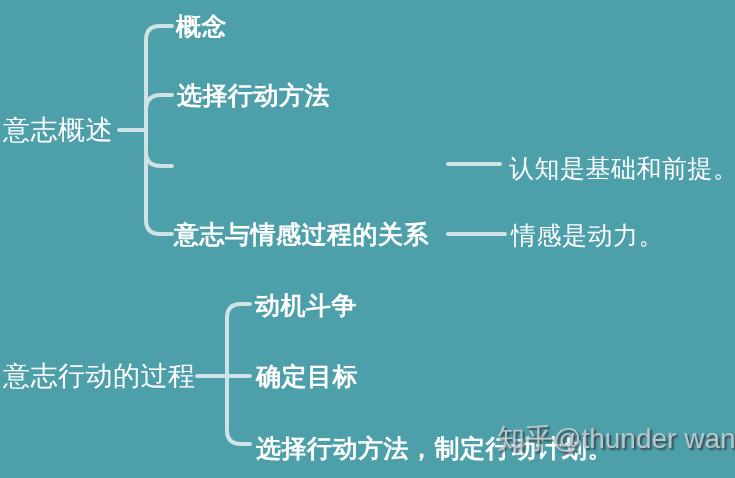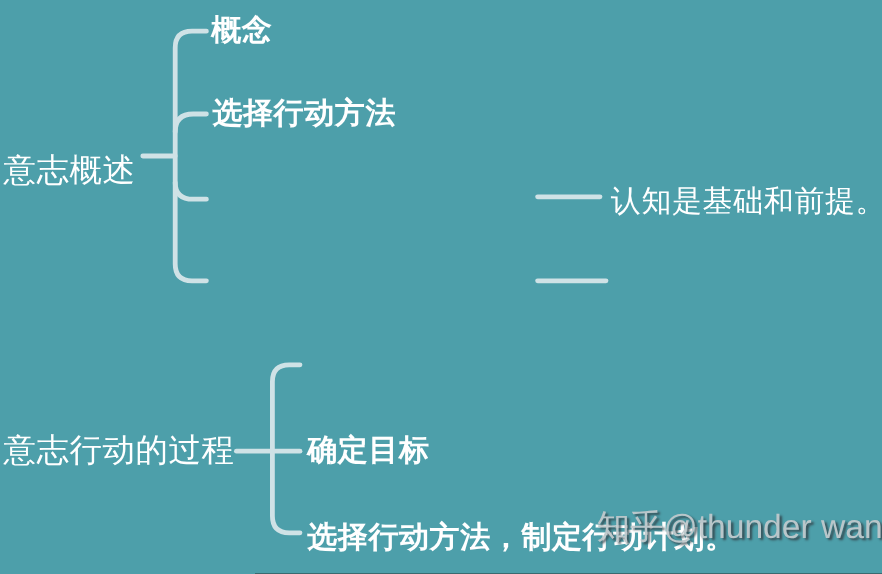--- a/index.html
+++ b/index.html
@@ -66,33 +66,36 @@
     <path class="connector" d="M172 26 H160 Q146 26 146 40 V220 Q146 234 160 234 H172"></path>
     <path class="connector" d="M146 110 Q146 95 161 95 H172"></path>
     <path class="connector" d="M146 152 Q146 166 161 166 H172"></path>
     <path class="connector" d="M448 164 H500"></path>
     <path class="connector" d="M448 234 H505"></path>
 
     <path class="connector" d="M197 376 H250"></path>
     <path class="connector" d="M250 304 H241 Q227 304 227 318 V430 Q227 444 241 444 H250"></path>
   </svg>
 
-  <div class="label parent" style="left:3px; top:142px;">意志概述</div>
+  <div class="label parent" style="left:3px; top:130px;">意志概述</div>
 
   <div class="label child" style="left:176px; top:26px;">概念</div>
 
   <div class="label child" style="left:177px; top:95px;">选择行动方法</div>
 
 
   <div class="label leaf" style="left:509px; top:168px;">认知是基础和前提。</div>
 
+  <div class="label child" style="left:174px; top:234px;">意志与情感过程的关系</div>
 
+  <div class="label leaf" style="left:511px; top:235px;">情感是动力。</div>
 
   <div class="label parent" style="left:3px; top:376px;text-align:right;">意志行动的过程</div>
 
+  <div class="label child" style="left:255px; top:305px;">动机斗争</div>
 
   <div class="label child" style="left:256px; top:376px;">确定目标</div>
 
   <div class="label child" style="left:256px; top:448px;">选择行动方法，制定行动计划。</div>
 
   <div class="watermark" style="left:497px; top:439px;">知乎@thunder wang</div>
 
 </div>
 
 </body></html>

